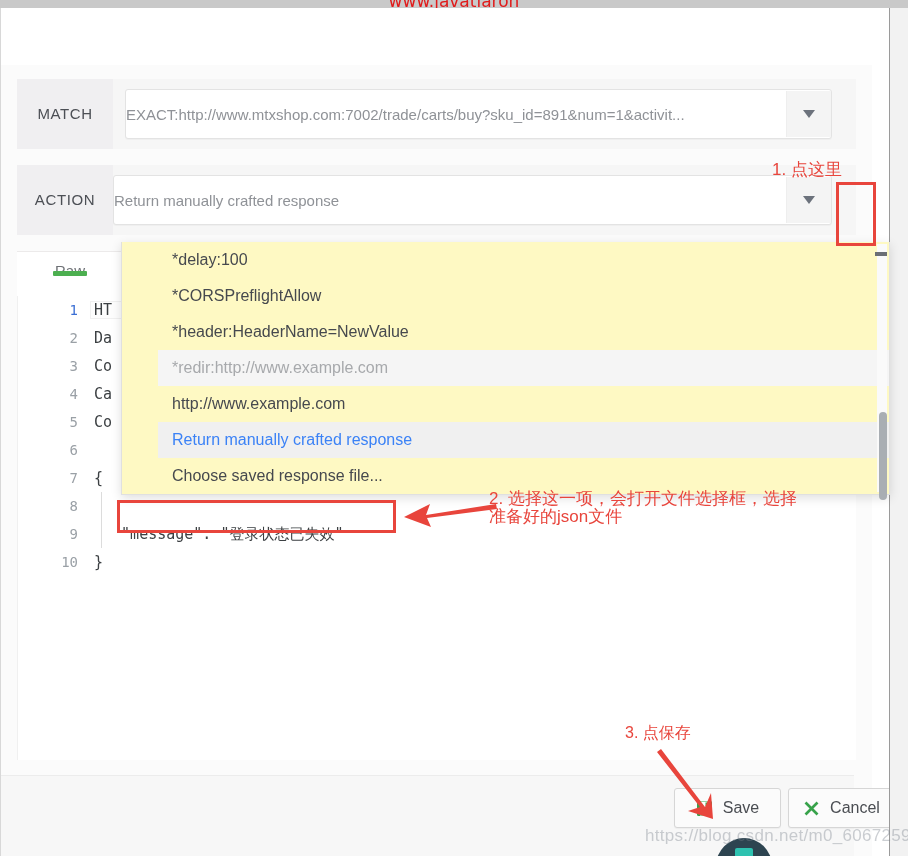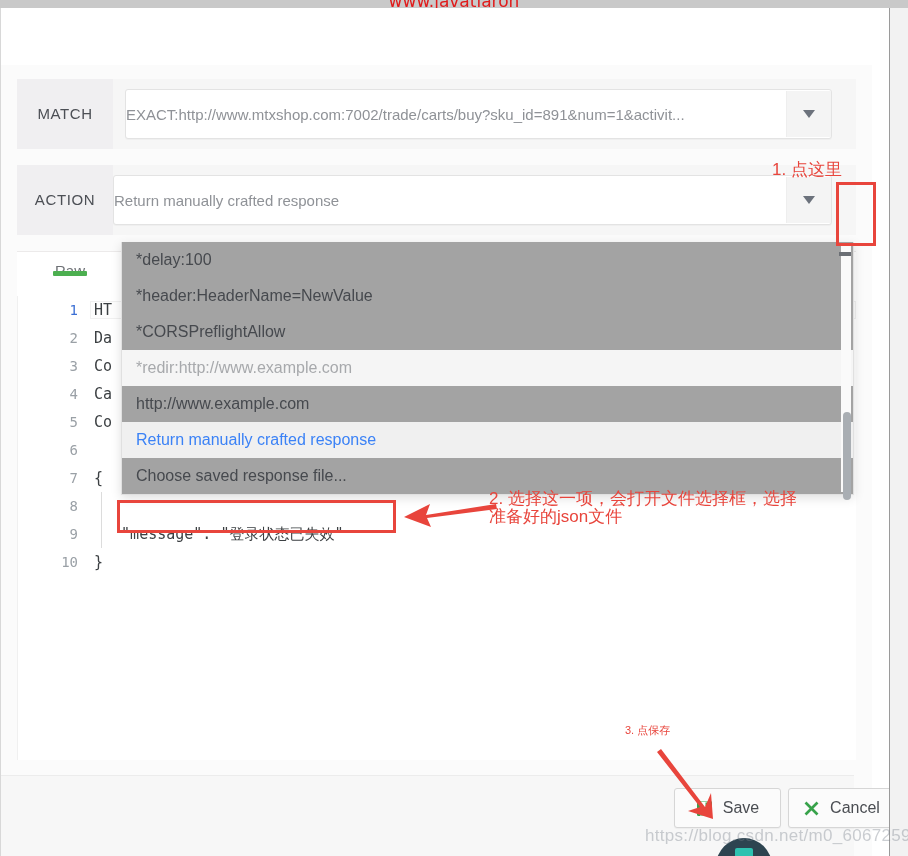--- a/index.html
+++ b/index.html
@@ -219,25 +219,26 @@
     left: 83px;
     width: 1px;
     background: #dcdcdc;
   }
 
   
   #dropdown-list {
     position: absolute;
     left: 121px; top: 242px;
     width: 731px;
-    background: #a3a3a3;
+    background: #fef9c3;
     border: 1px solid #e0e0e0;
     border-top: none;
     box-shadow: 0 3px 10px rgba(0,0,0,.13);
     z-index: 40;
+    padding-left: 36px;
   }
   .dd-item {
     height: 36px;
     line-height: 36px;
     padding-left: 14px;
     font-size: 16px;
     color: #46494e;
     white-space: nowrap;
     cursor: pointer;
   }
@@ -282,21 +283,21 @@
     z-index: 50;
     pointer-events: none;
     white-space: pre;
   }
   #annot-1 { left: 772px; top: 158px; font-size: 17px; }
   #annot-2 {
     left: 489px; top: 490px;
     font-size: 17px; line-height: 18px;
     white-space: pre-line;
   }
-  #annot-3 { left: 625px; top: 723px; font-size: 11px; }
+  #annot-3 { left: 625px; top: 723px; font-size: 16px; }
 
   .arrow-svg { position: absolute; z-index: 50; pointer-events: none; }
 
   
   #footer {
     position: absolute;
     left: 0; right: 18px; bottom: 0; height: 80px;
     background: #f7f7f7;
     border-top: 1px solid #ececec;
   }
@@ -457,22 +458,22 @@
       </div>
     </div>
 
   </div>
 </div>
 
 <div id="right-gutter"></div>
 
 <div id="dropdown-list">
   <div class="dd-item">*delay:100</div>
+  <div class="dd-item">*CORSPreflightAllow</div>
   <div class="dd-item">*header:HeaderName=NewValue</div>
-  <div class="dd-item">*CORSPreflightAllow</div>
   <div class="dd-item dim">*redir:http://www.example.com</div>
   <div class="dd-item">http://www.example.com</div>
   <div class="dd-item selected">Return manually crafted response</div>
   <div class="dd-item">Choose saved response file...</div>
   <div id="dd-scroll-track"></div>
   <div id="dd-scroll-mark"></div>
   <div id="dd-scroll-thumb"></div>
 </div>
 
 <div id="action-caret-highlight"></div>

